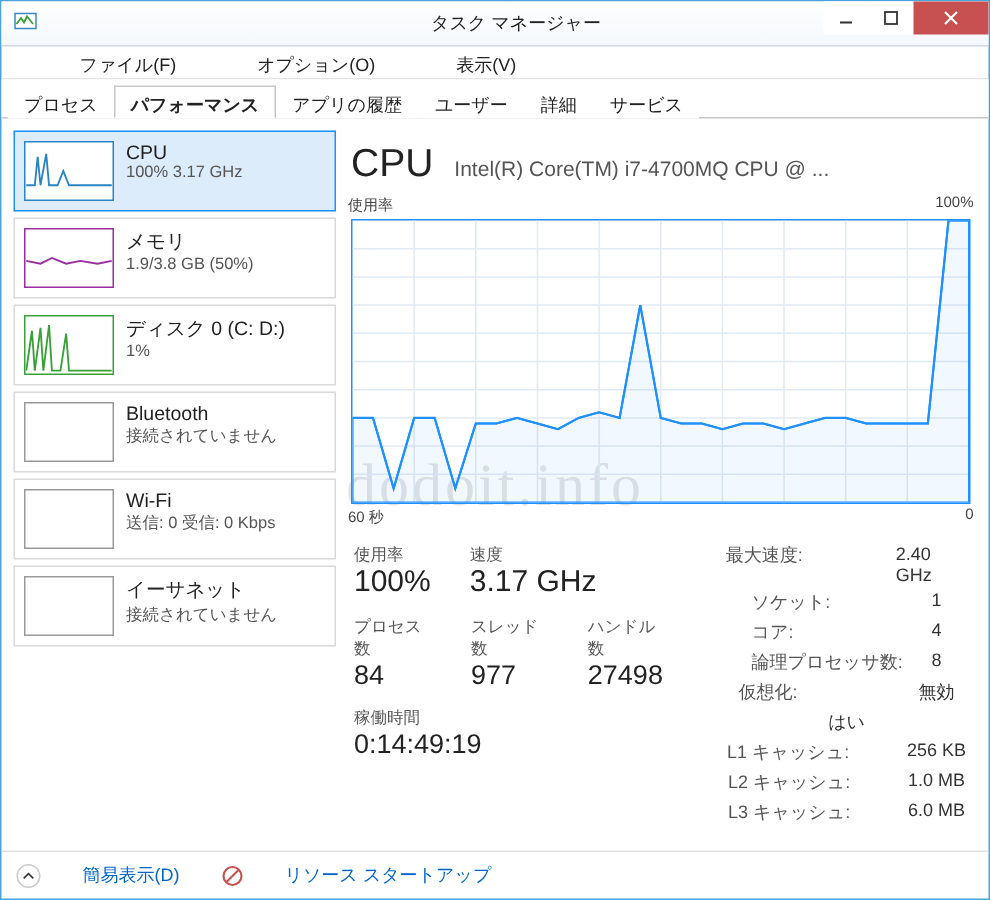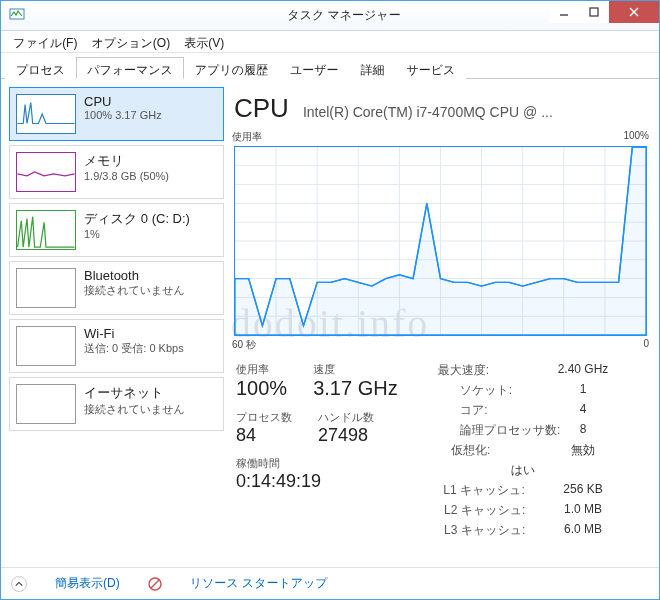--- a/index.html
+++ b/index.html
@@ -6,24 +6,24 @@
   body { width: 660px; height: 600px; background: #fff; overflow: hidden; font-size: 12px; color: #222; }
   .window { width: 660px; height: 600px; border: 1px solid #4aa3df; display: flex; flex-direction: column; }
   .titlebar { height: 30px; background: linear-gradient(#fff,#f4f8fc); display: flex; align-items: center; justify-content: center; position: relative; border-bottom: 1px solid #cfd8e0; }
   .titlebar .icon { position: absolute; left: 8px; width: 16px; height: 16px; display:flex; align-items:center; justify-content:center;}
   .titlebar .text { font-size: 12px; margin-left: 28px; }
   .winbtns { position: absolute; right: 0; top: 0; display: flex; height: 22px; }
   .winbtn { width: 30px; height: 22px; display: flex; align-items: center; justify-content: center; background:#fff; }
   .winbtn.close { width: 50px; background: #c75050; color: #fff; }
   .winbtn svg { width: 10px; height: 10px; }
   .menubar { height: 22px; display: flex; gap: 2px; padding: 2px 6px 0 6px; font-size: 12px; border-bottom: 1px solid #e5e5e5;}
-  .menuitem { padding: 2px 6px; }
+  .menuitem { padding: 2px 6px; margin-left: 40px; }
   .tabs { display: flex; padding: 3px 4px 0 4px; gap: 0; background:#fff; border-bottom: 1px solid #c8c8c8; height:26px;}
   .tab { padding: 4px 10px 3px 10px; font-size: 12px; border: 1px solid transparent; border-bottom: none; position: relative; top: 1px; background:#fff;text-align:center;}
-  .tab.active { border: 1px solid #c8c8c8; border-bottom: 1px solid #fff; }
+  .tab.active { border: 1px solid #c8c8c8; border-bottom: 1px solid #fff; font-weight: bold; }
   .content { flex: 1; display: flex; padding: 8px; gap: 6px; overflow:hidden; position:relative;}
   .sidepanel { width: 215px; display: flex; flex-direction: column; gap: 4px; }
   .sideitem { border: 1px solid #dadada; padding: 6px; display: flex; gap: 8px; min-height: 50px; background:#fff;}
   .sideitem.selected { border: 1px solid #1e90ff; background: #dcecfb; }
   .thumb { width: 60px; height: 40px; border: 1px solid #999; background: #fff; position: relative; }
   .thumb.cpu { border-color:#2a84c4; }
   .thumb.mem { border-color:#9b2da0; }
   .thumb.disk { border-color:#3aa13a; }
   .thumb svg { width:100%; height:100%; }
   .sidetext .name { font-size: 13px; }
@@ -204,20 +204,24 @@
               <div class="lbl">速度</div>
               <div class="val">3.17 GHz</div>
             </div>
           </div>
           <div class="statrow">
             <div class="stat">
               <div class="lbl">プロセス数</div>
               <div class="valsm">84</div>
             </div>
             <div class="stat">
+              <div class="lbl">スレッド数</div>
+              <div class="valsm">977</div>
+            </div>
+            <div class="stat">
               <div class="lbl">ハンドル数</div>
               <div class="valsm">27498</div>
             </div>
           </div>
           <div class="stat">
             <div class="lbl">稼働時間</div>
             <div class="valsm">0:14:49:19</div>
           </div>
         </div>
         <div class="statcol" id="stats-right" style="gap:3px;">

